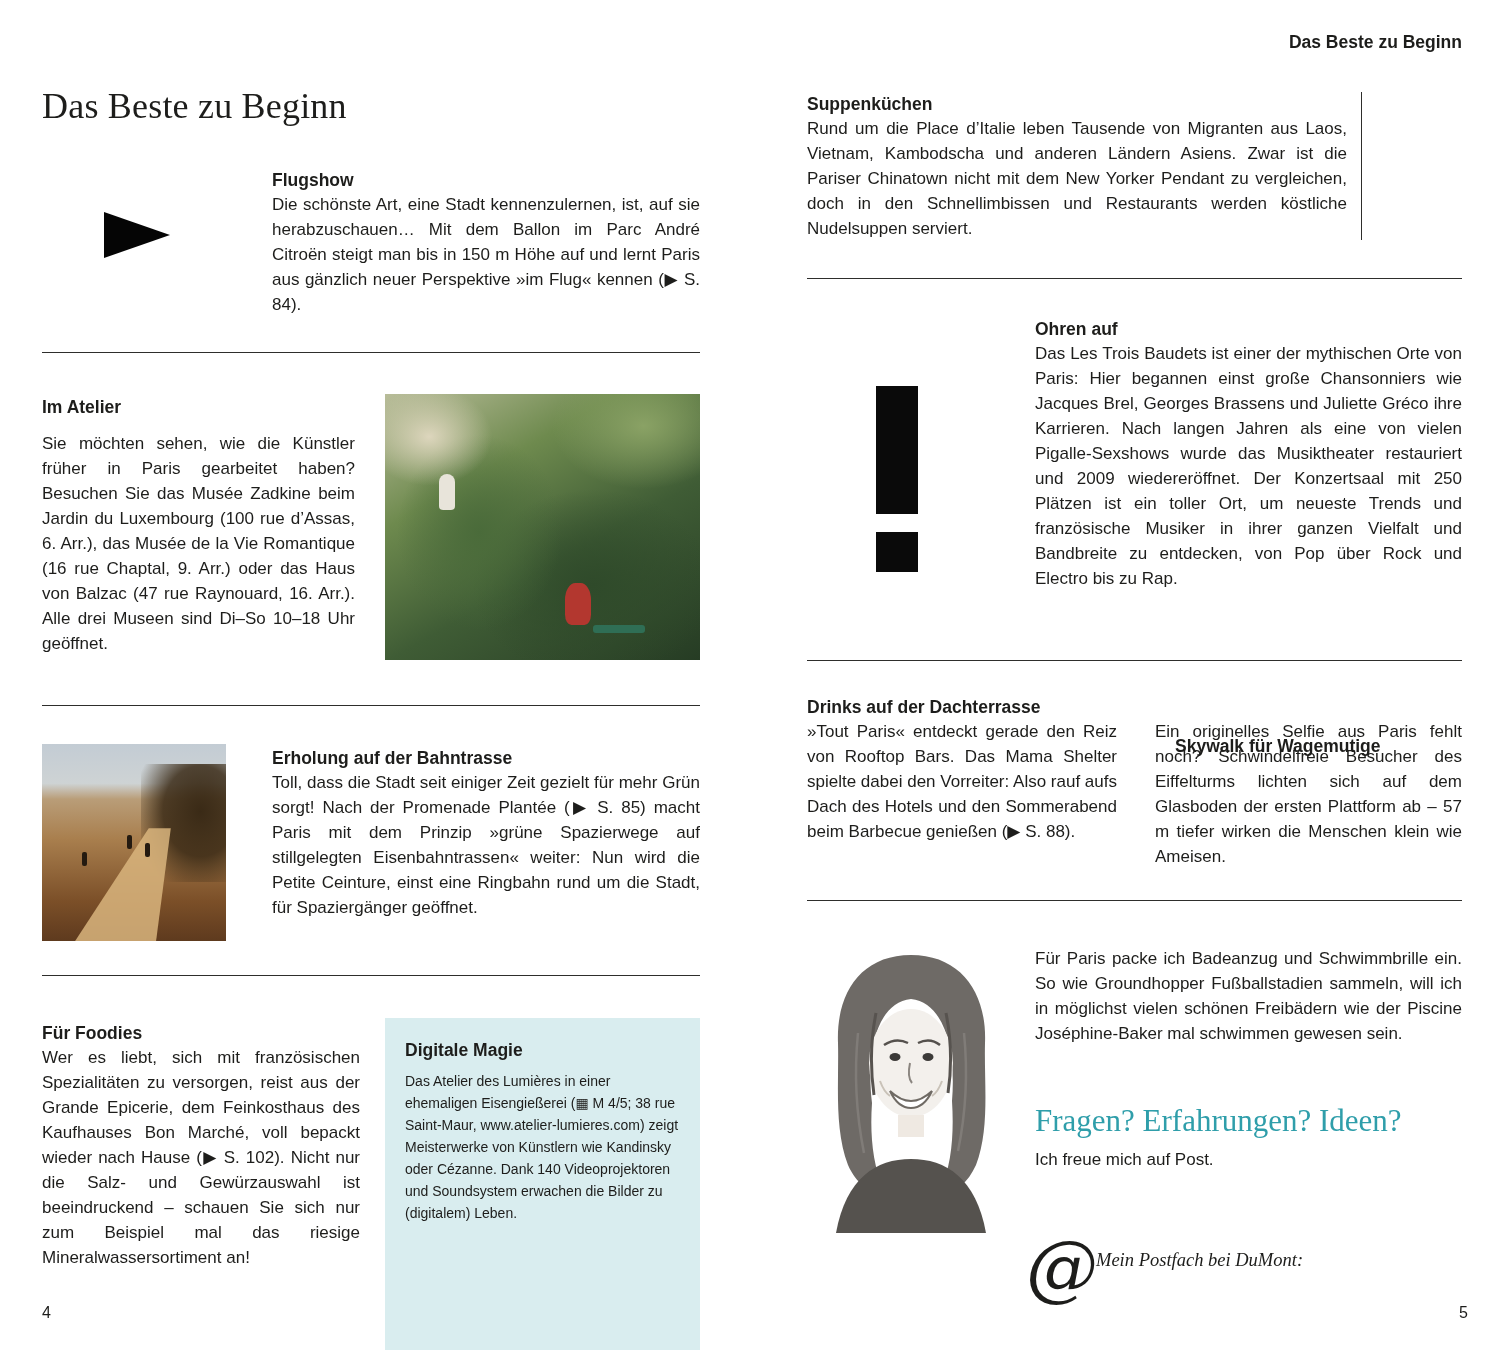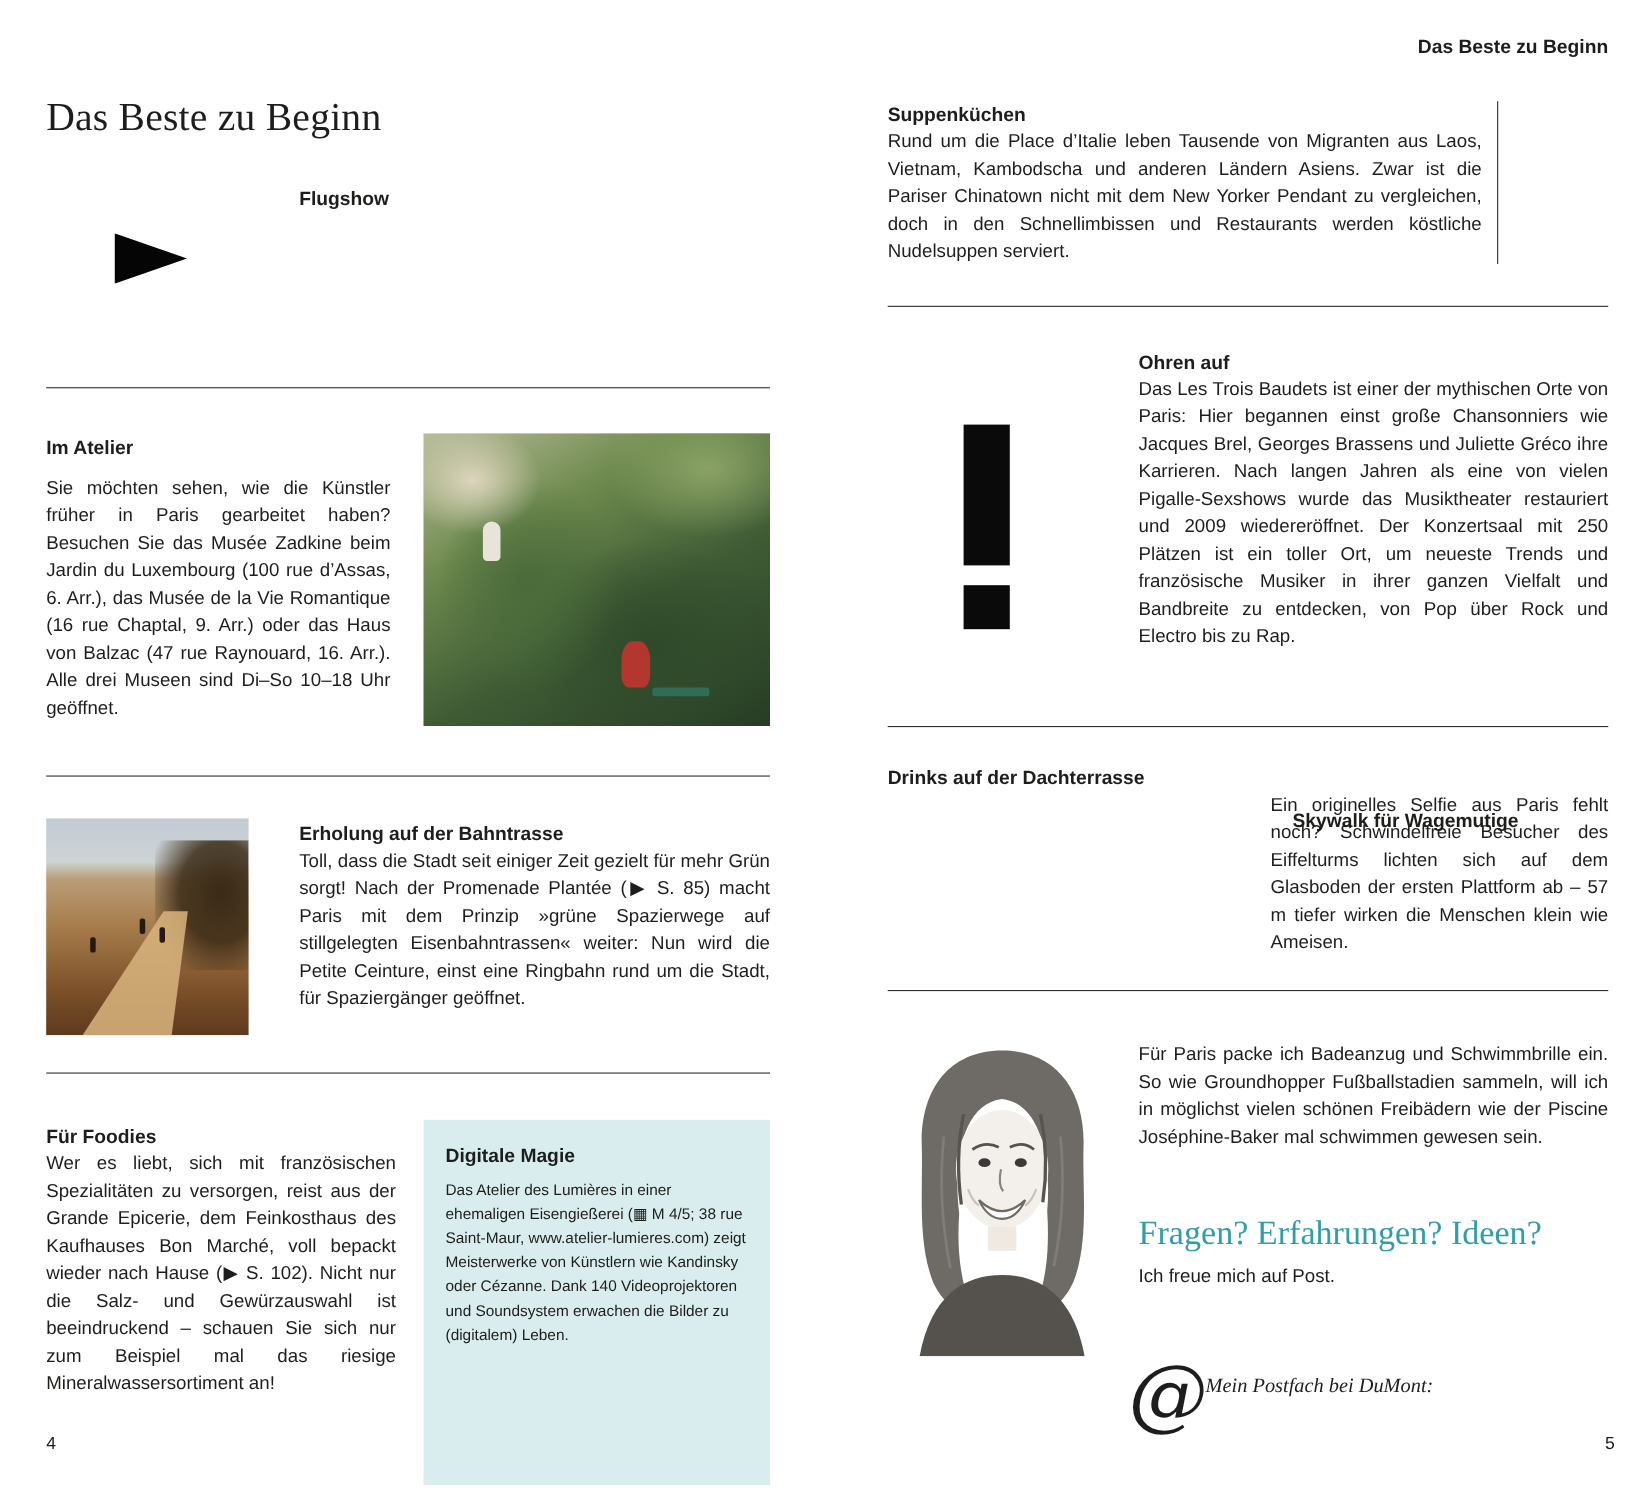--- a/index.html
+++ b/index.html
@@ -116,20 +116,21 @@
 <div class="sheet">
 
   <div class="abs running-header" style="right:38px; top:32px; width:300px;">Das Beste zu Beginn</div>
 
   <div class="abs page-title" style="left:42px; top:85px;">Das Beste zu Beginn</div>
 
   <div class="abs" style="left:104px; top:212px;">
     <div class="play-triangle"></div>
   </div>
   <div class="abs h" style="left:272px; top:168px; width:428px;">Flugshow</div>
+  <div class="abs body-txt" style="left:272px; top:192px; width:428px;">Die schönste Art, eine Stadt kennenzulernen, ist, auf sie herabzuschauen… Mit dem Ballon im Parc André Citroën steigt man bis in 150 m Höhe auf und lernt Paris aus gänzlich neuer Perspektive »im Flug« kennen (▶ S. 84).</div>
 
   <div class="rule" style="left:42px; top:352px; width:658px;"></div>
 
   <div class="abs h" style="left:42px; top:395px; width:315px;">Im Atelier</div>
   <div class="abs body-txt" style="left:42px; top:431px; width:313px;">Sie möchten sehen, wie die Künstler früher in Paris gearbeitet haben? Besuchen Sie das Musée Zadkine beim Jardin du Luxembourg (100 rue d’Assas, 6. Arr.), das Musée de la Vie Romantique (16 rue Chaptal, 9. Arr.) oder das Haus von Balzac (47 rue Raynouard, 16. Arr.). Alle drei Museen sind Di–So 10–18 Uhr geöffnet.</div>
   <div class="photo photo-atelier" style="left:385px; top:394px; width:315px; height:266px;">
     <div class="sculpture"></div>
     <div class="red-figure"></div>
     <div class="table"></div>
   </div>
@@ -167,20 +168,21 @@
   <div class="abs" style="left:876px; top:386px;">
     <div class="exc-bar"></div>
     <div class="exc-dot"></div>
   </div>
   <div class="abs h" style="left:1035px; top:317px; width:427px;">Ohren auf</div>
   <div class="abs body-txt" style="left:1035px; top:341px; width:427px;">Das Les Trois Baudets ist einer der mythischen Orte von Paris: Hier begannen einst große Chansonniers wie Jacques Brel, Georges Brassens und Juliette Gréco ihre Karrieren. Nach langen Jahren als eine von vielen Pigalle-Sexshows wurde das Musiktheater restauriert und 2009 wiedereröffnet. Der Konzertsaal mit 250 Plätzen ist ein toller Ort, um neueste Trends und französische Musiker in ihrer ganzen Vielfalt und Bandbreite zu entdecken, von Pop über Rock und Electro bis zu Rap.</div>
 
   <div class="rule" style="left:807px; top:660px; width:655px;"></div>
 
   <div class="abs h" style="left:807px; top:695px; width:312px;">Drinks auf der Dachterrasse</div>
+  <div class="abs body-txt" style="left:807px; top:719px; width:310px;">»Tout Paris« entdeckt gerade den Reiz von Rooftop Bars. Das Mama Shelter spielte dabei den Vorreiter: Also rauf aufs Dach des Hotels und den Sommerabend beim Barbecue genießen (▶ S. 88).</div>
 
   <div class="abs h" style="left:1155px; top:734px; width:307px;margin-left:20px;">Skywalk für Wagemutige</div>
   <div class="abs body-txt" style="left:1155px; top:719px; width:307px;">Ein originelles Selfie aus Paris fehlt noch? Schwindelfreie Besucher des Eiffelturms lichten sich auf dem Glasboden der ersten Plattform ab – 57 m tiefer wirken die Menschen klein wie Ameisen.</div>
 
   <div class="rule" style="left:807px; top:900px; width:655px;"></div>
 
   <div class="abs portrait-sketch" style="left:806px; top:933px; width:210px; height:300px;">
     <svg viewBox="0 0 210 300" width="210" height="300" aria-hidden="true">
       <rect width="210" height="300" fill="#ffffff"></rect>
       <path d="M105,22 C55,22 30,60 32,110 C33,150 28,195 42,232 C52,255 70,262 78,258 C66,230 64,200 66,170 C60,120 70,70 105,66 C140,70 150,120 146,168 C148,200 146,232 134,258 C144,263 160,254 170,232 C184,196 178,150 179,110 C181,60 155,22 105,22 Z" fill="#6e6a66"></path>

